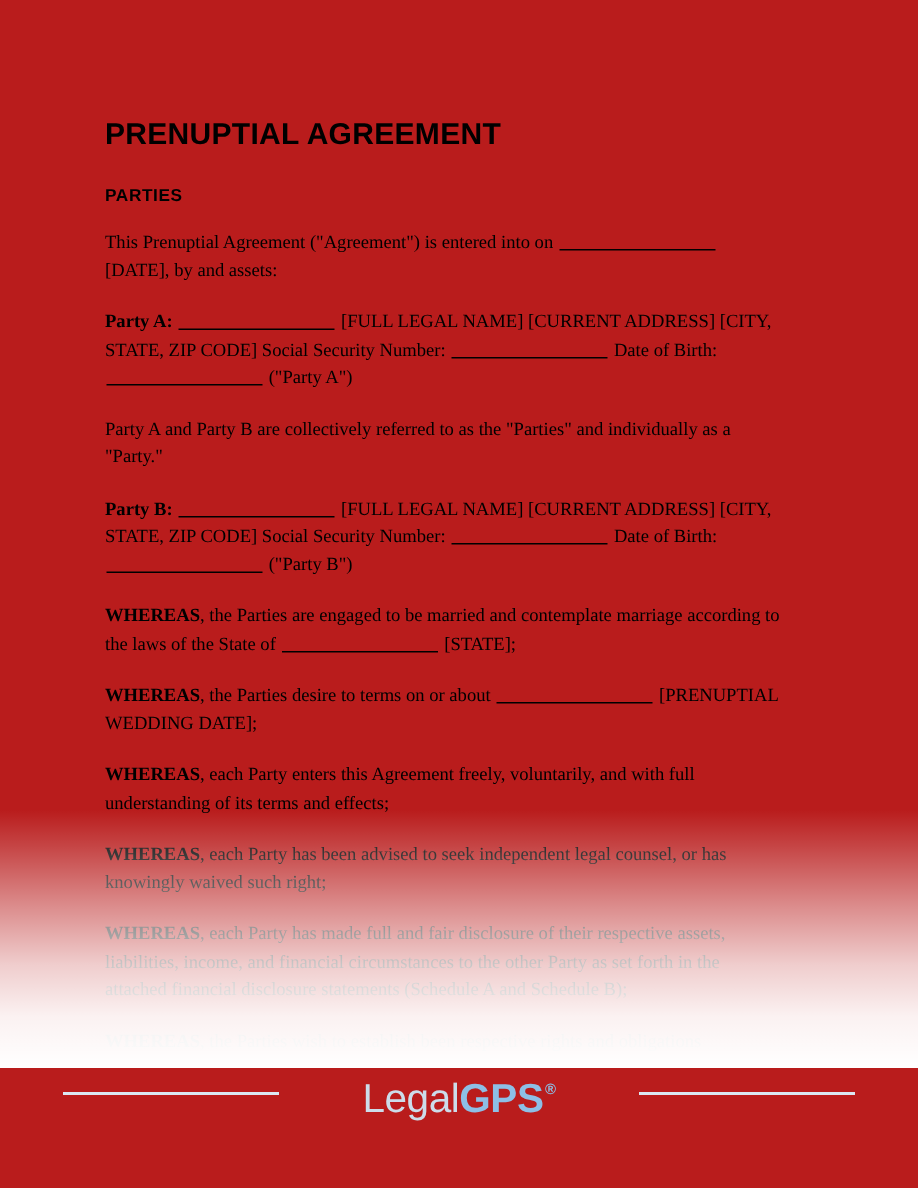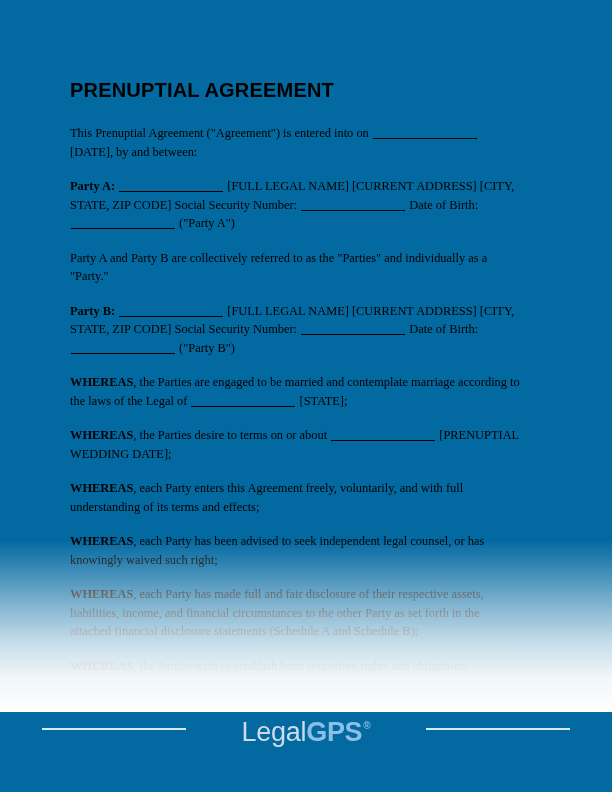--- a/index.html
+++ b/index.html
@@ -13,21 +13,21 @@
     height: 792px;
     position: relative;
     overflow: hidden;
     font-family: "Liberation Serif", "DejaVu Serif", serif;
     color: #000000;
   }
 
   .page {
     position: absolute;
     inset: 0;
-    background: #0369a1;
+    background: #b91c1c;
   }
 
   
   .doc {
     position: absolute;
     left: 70px;
     top: 78px;
     width: 452px;
   }
 
@@ -145,25 +145,26 @@
 </style>
 </head>
 <body>
 
 <div class="page">
 
   <div class="doc">
 
     <h1 class="doc-title">PRENUPTIAL AGREEMENT</h1>
 
+    <h2 class="section-head">PARTIES</h2>
 
     <p class="para">
       <span>This Prenuptial Agreement ("Agreement") is entered into on</span>
       <span class="blank"></span>
-      <span>[DATE], by and between:</span>
+      <span>[DATE], by and assets:</span>
     </p>
 
     <p class="para">
       <span class="lead">Party A:</span>
       <span class="blank"></span>
       <span>[FULL LEGAL NAME] [CURRENT ADDRESS] [CITY, STATE, ZIP CODE] Social Security Number:</span>
       <span class="blank"></span>
       <span>Date of Birth:</span>
       <span class="blank"></span>
       <span>("Party A")</span>
@@ -176,21 +177,21 @@
       <span class="blank"></span>
       <span>[FULL LEGAL NAME] [CURRENT ADDRESS] [CITY, STATE, ZIP CODE] Social Security Number:</span>
       <span class="blank"></span>
       <span>Date of Birth:</span>
       <span class="blank"></span>
       <span>("Party B")</span>
     </p>
 
 
     <p class="para">
-      <span class="lead">WHEREAS</span><span>, the Parties are engaged to be married and contemplate marriage according to the laws of the Legal of</span>
+      <span class="lead">WHEREAS</span><span>, the Parties are engaged to be married and contemplate marriage according to the laws of the State of</span>
       <span class="blank"></span>
       <span>[STATE];</span>
     </p>
 
     <p class="para">
       <span class="lead">WHEREAS</span><span>, the Parties desire to terms on or about</span>
       <span class="blank"></span>
       <span>[PRENUPTIAL WEDDING DATE];</span>
     </p>
 

